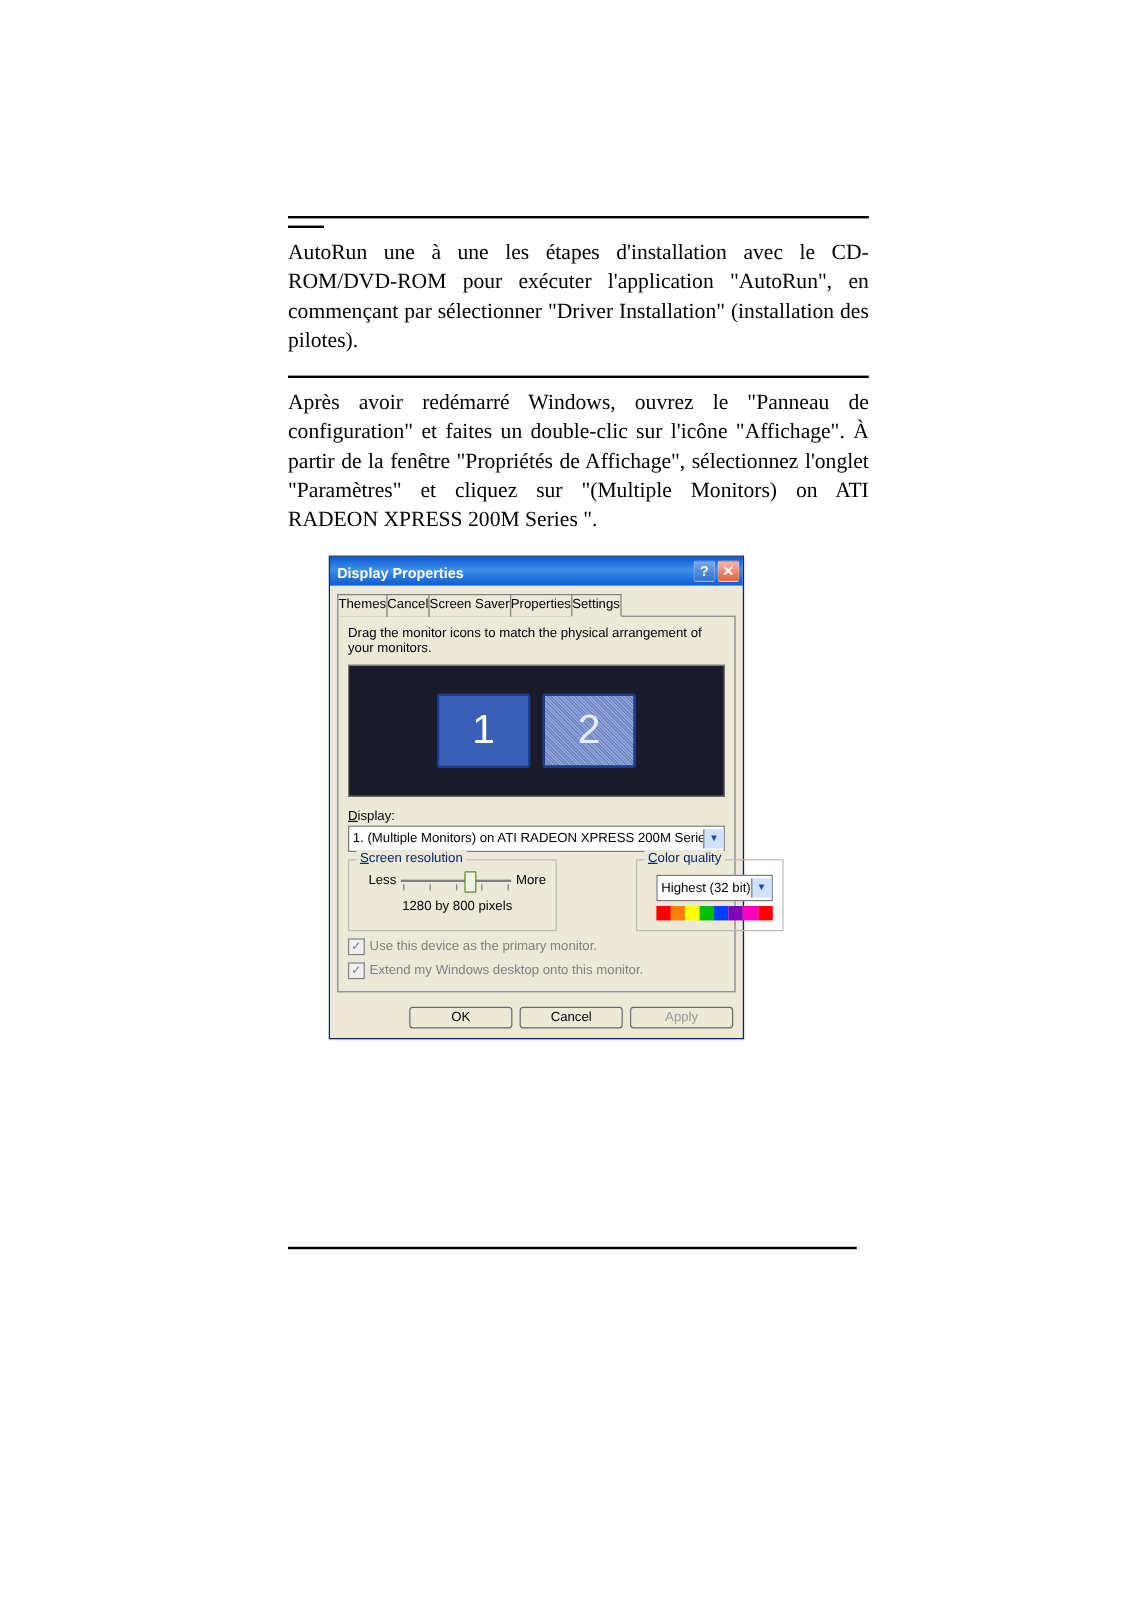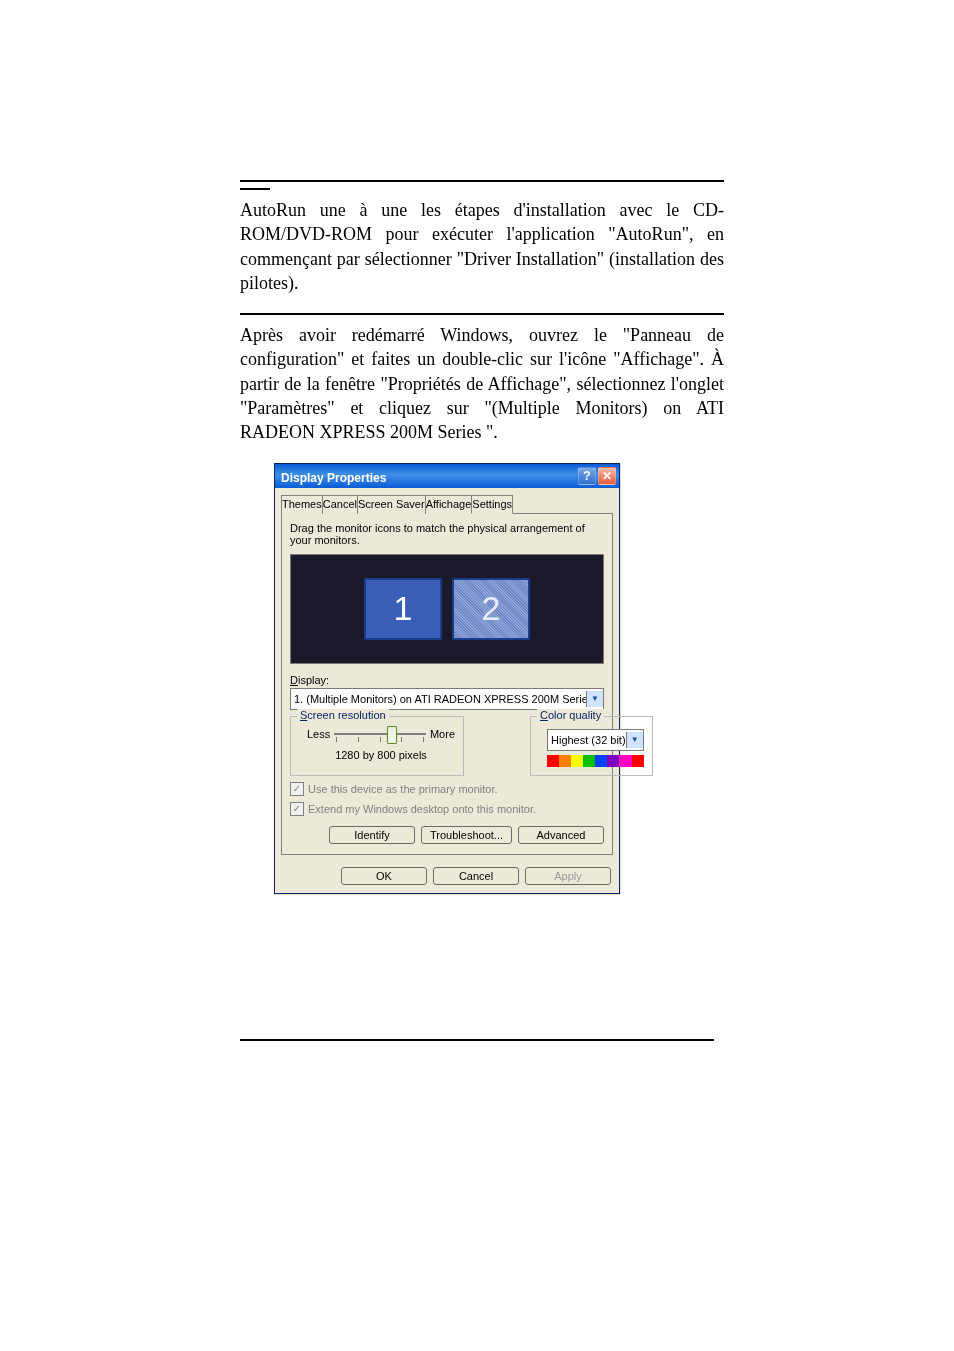--- a/index.html
+++ b/index.html
@@ -325,21 +325,21 @@
         <div class="tb-btn">
             <span>✕</span>
           </div>
       </div>
     </div>
 
     <div class="tabs">
       <div class="tab">Themes</div>
       <div class="tab">Cancel</div>
       <div class="tab">Screen Saver</div>
-      <div class="tab">Affichage</div>
+      <div class="tab">Properties</div>
       <div class="tab active">Settings</div>
     </div>
 
     <div class="tab-body">
       <div class="drag-text">Drag the monitor icons to match the physical arrangement of your monitors.</div>
 
       <div class="monitor-area">
         <div class="mon">
             <span>1</span>
           </div>
@@ -401,25 +401,20 @@
         <div class="fake-cb">✓</div>
         <span><span class="ul">U</span>se this device as the primary monitor.</span>
 
       </div>
       <div class="checkbox-row">
         <div class="fake-cb">✓</div>
         <span><span class="ul">E</span>xtend my Windows desktop onto this monitor.</span>
 
       </div>
 
-      <div class="button-row">
-        <div class="win-btn"><span class="ul">I</span>dentify</div>
-        <div class="win-btn"><span class="ul">T</span>roubleshoot...</div>
-        <div class="win-btn">Ad<span class="ul">v</span>anced</div>
-      </div>
     </div>
 
     <div class="dialog-buttons">
       <div class="win-btn">OK</div>
       <div class="win-btn">Cancel</div>
       <div class="win-btn disabled">Apply</div>
     </div>
   </div>
 
 </div>

